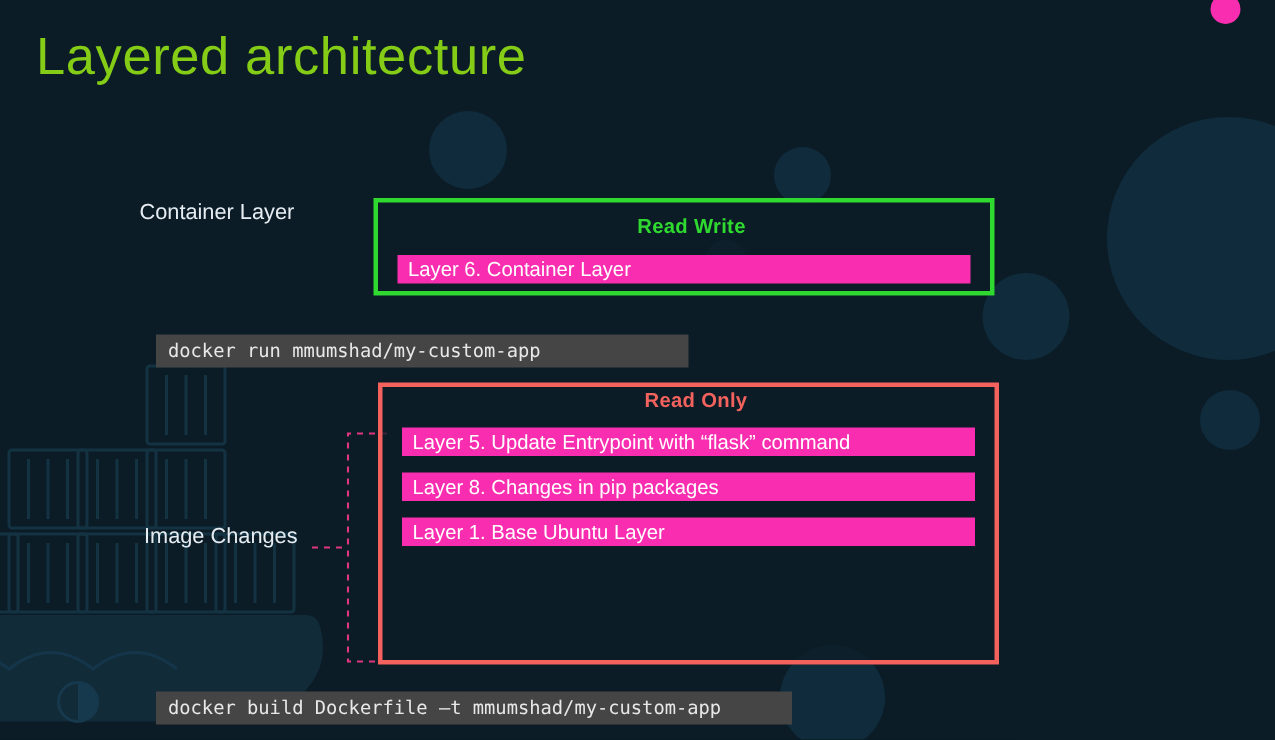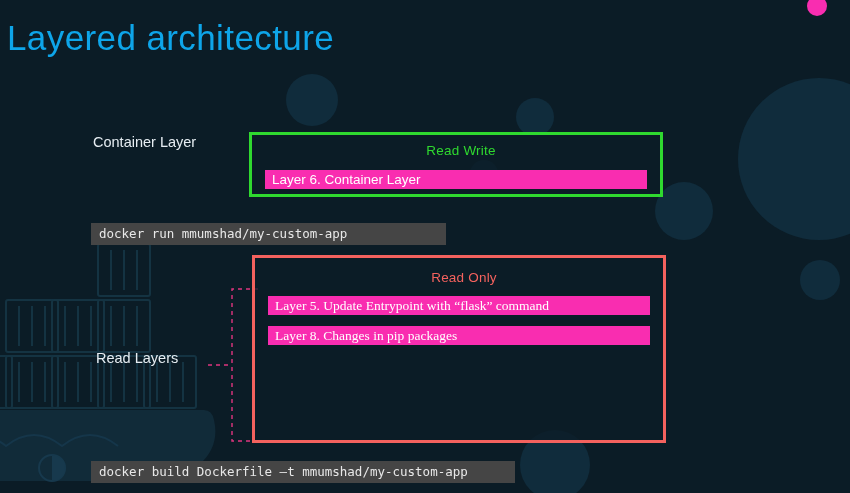--- a/index.html
+++ b/index.html
@@ -61,26 +61,26 @@
     left: -10px;
     top: 238px;
     width: 320px;
     height: 255px;
     opacity: 1;
   }
 
   
   .title {
     position: absolute;
-    left: 7px;
+    left: 24px;
     top: 18px;
     font-size: 35px;
     font-weight: 300;
     letter-spacing: 0.4px;
-    color: #0ea5e9;
+    color: #84cc16;
     white-space: nowrap;
   }
 
   
   .side-label {
     position: absolute;
     color: #e6edf2;
     font-size: 14.5px;
     white-space: nowrap;
   }
@@ -103,48 +103,48 @@
     left: 252px;
     top: 255px;
     width: 414px;
     height: 188px;
     border: 3px solid #f4625e;
   }
 
   .group-title {
     text-align: center;
     font-size: 13.5px;
-    font-weight: normal;
+    font-weight: bold;
     letter-spacing: 0.2px;
     line-height: 1;
     padding-left: 10px;
   }
   .title-rw { color: #2fd92f; margin-top: 9px; }
-  .title-ro { color: #f4625e; margin-top: 13px; }
+  .title-ro { color: #f4625e; margin-top: 2px; }
 
   .layers {
     margin: 0;
     padding: 4px;
     list-style: none;
   }
 
   .layer-bar {
     background: #f92db0;
     color: #ffffff;
     font-size: 13.5px;
     height: 19px;
     line-height: 19px;
     padding: 0 0 0 7px;
     white-space: nowrap;
     overflow: hidden;
   }
 
   .group-rw .layers { margin: 8px 9px 0 9px; }
   .group-ro .layers { margin: 7px 9px 0 9px; }
-  .group-ro .layer-bar { margin-bottom: 11px; font-family: Liberation Serif, serif; }
+  .group-ro .layer-bar { margin-bottom: 11px; }
 
   
   .bracket {
     position: absolute;
     left: 205px;
     top: 285px;
     width: 58px;
     height: 160px;
     pointer-events: none;
   }
@@ -154,20 +154,21 @@
     position: absolute;
     background: #454545;
     color: #e8e8e8;
     font-family: "DejaVu Sans Mono", "Liberation Mono", monospace;
     font-size: 12.5px;
     line-height: 22px;
     height: 22px;
     padding: 0 8px;
     white-space: nowrap;
     overflow: hidden;
+    margin-left: 13px;
   }
   .cmd-run   { left: 91px; top: 223px;  width: 355px; }
   .cmd-build { left: 91px; top: 461px;  width: 424px; }
 </style>
 </head>
 <body>
 
 <div id="slide">
 
   <div class="bg-layer">
@@ -210,21 +211,21 @@
       <path d="M-40 208 q28 -22 56 0 q28 -22 56 0 q28 -22 56 0" fill="none" stroke="#15364a" stroke-width="2"></path>
 
       <circle cx="62" cy="230" r="13" fill="none" stroke="#17394d" stroke-width="2"></circle>
       <path d="M62 217 a13 13 0 0 1 0 26 Z" fill="#17394d"></path>
     </svg>
   </div>
 
   <div class="title">Layered architecture</div>
 
   <div class="side-label lbl-container">Container Layer</div>
-  <div class="side-label lbl-image">Read Layers</div>
+  <div class="side-label lbl-image">Image Changes</div>
 
   <svg class="bracket" viewBox="0 0 58 160">
     <g stroke="#e0357f" stroke-width="1.4" fill="none" stroke-dasharray="4 4">
       <path d="M53 4 H27 V156 H53"></path>
       <path d="M3 80 H27"></path>
     </g>
   </svg>
 
   <div class="group-box group-rw">
     <div class="group-title title-rw">Read Write</div>
@@ -233,18 +234,19 @@
     </ul>
   </div>
 
   <div class="cmd-box cmd-run">docker run mmumshad/my-custom-app</div>
 
   <div class="group-box group-ro">
     <div class="group-title title-ro">Read Only</div>
     <ul class="layers">
       <li class="layer-bar">Layer 5. Update Entrypoint with “flask” command</li>
       <li class="layer-bar">Layer 8. Changes in pip packages</li>
+      <li class="layer-bar">Layer 1. Base Ubuntu Layer</li>
     </ul>
   </div>
 
   <div class="cmd-box cmd-build">docker build Dockerfile –t mmumshad/my-custom-app</div>
 
 </div>
 
 </body></html>

